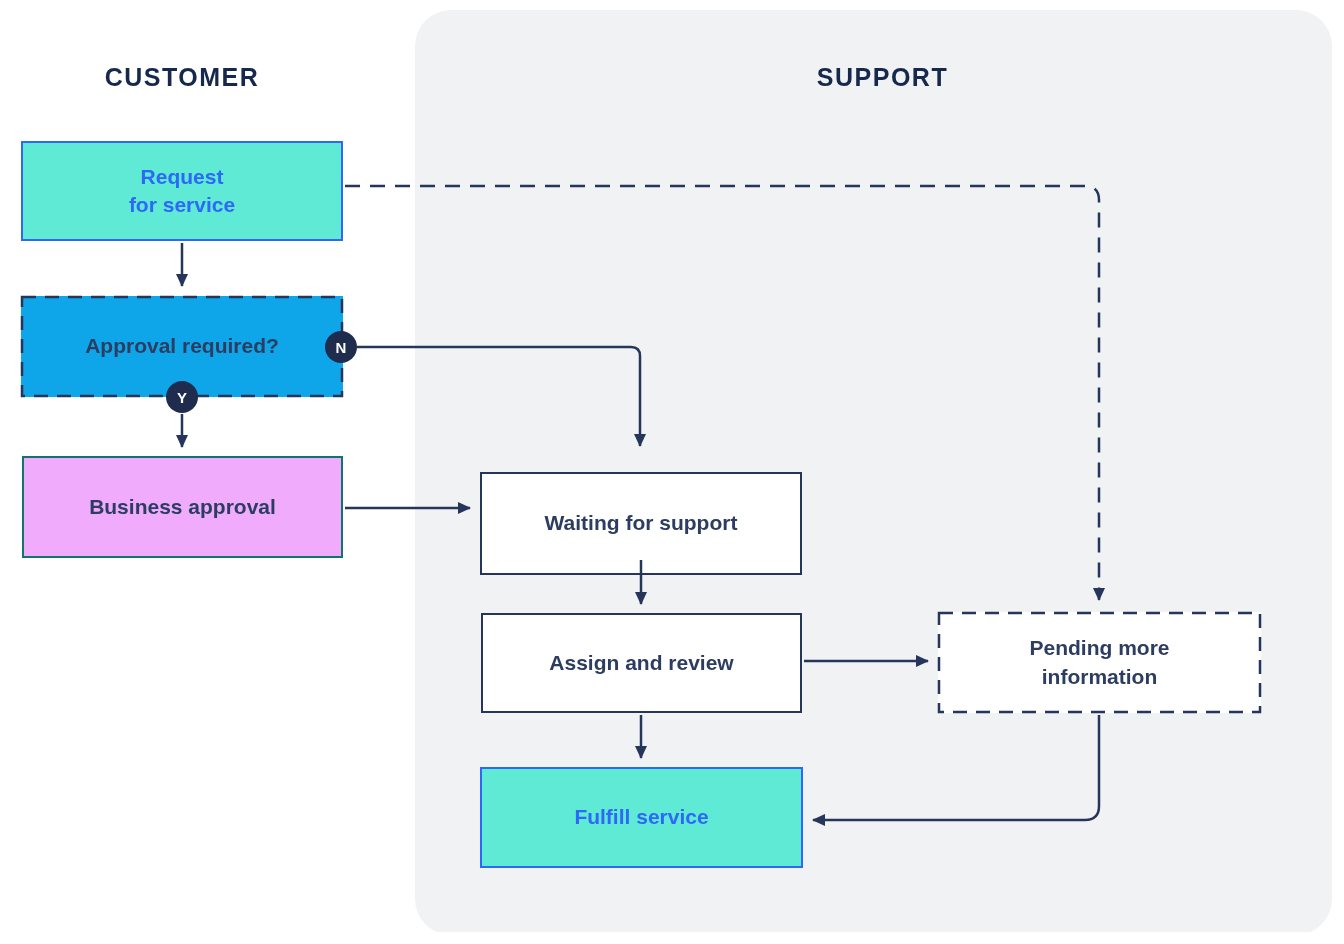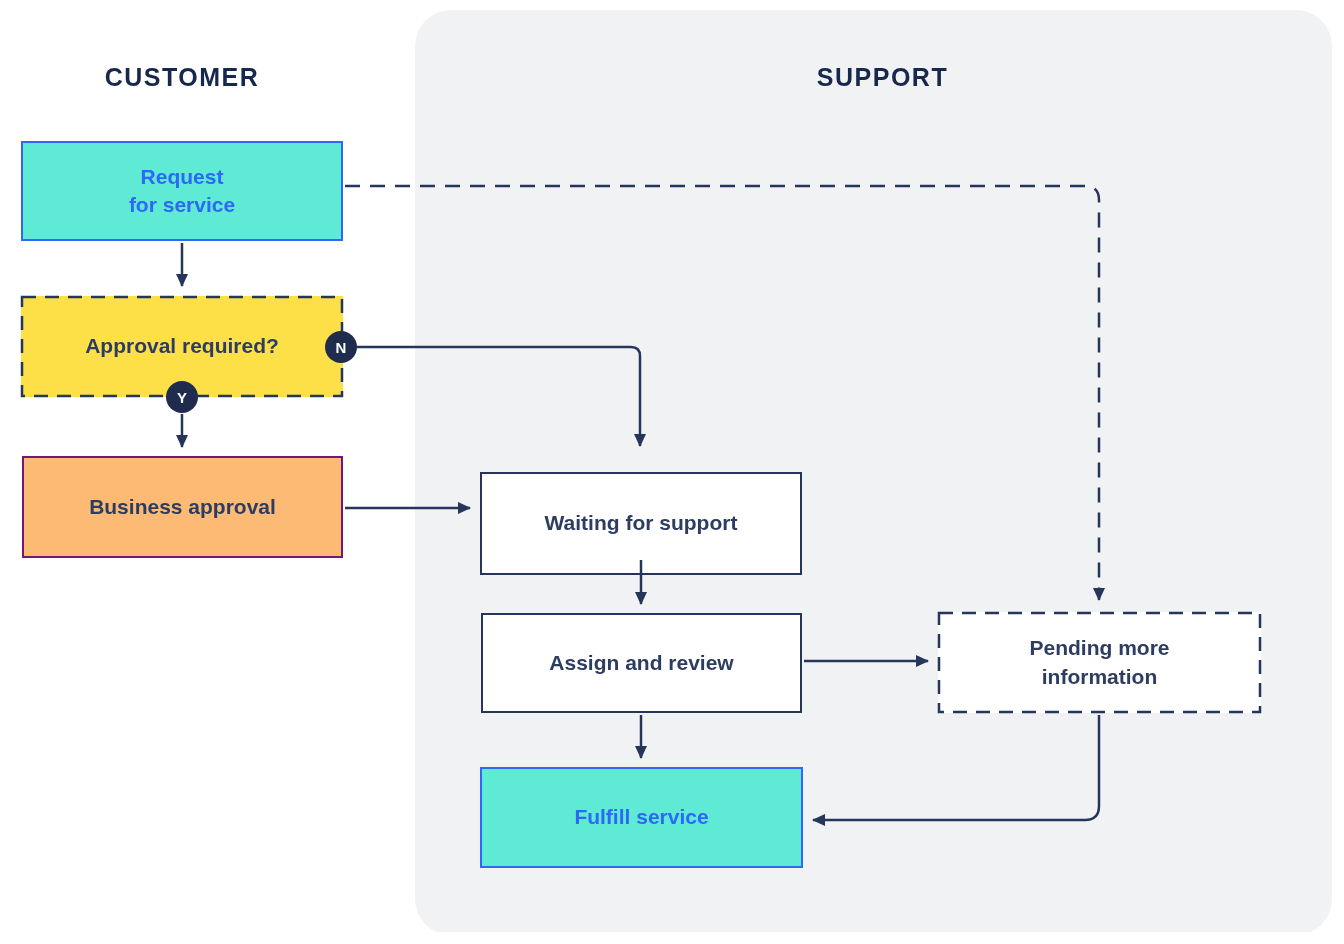--- a/index.html
+++ b/index.html
@@ -51,23 +51,23 @@
   }
   .node .label {
     font-size: 21px;
     font-weight: 600;
     line-height: 1.35;
     color: #2c3d61;
     white-space: pre-line;
   }
   .node.blue   { background: #5eead4; border: 2px solid #2e68f6; }
   .node.blue .label { color: #2e68f6; }
-  .node.solid-gray  { background: #fdba74; border: 2px solid #701a75; }
+  .node.solid-gray  { background: #f0abfc; border: 2px solid #0f766e; }
   .node.solid-white { background: #ffffff; border: 2px solid #26365b; }
-  .node.dashed-gray  { background: #fde047; border: none; } 
+  .node.dashed-gray  { background: #0ea5e9; border: none; } 
   .node.dashed-white { background: #ffffff; border: none; align-items: center; } 
 
   #node-request  { left: 21px;  top: 141px; width: 322px; height: 100px; }
   #node-approval { left: 21px;  top: 296px; width: 322px; height: 101px; }
   #node-business { left: 22px;  top: 456px; width: 321px; height: 102px; }
   #node-waiting  { left: 480px; top: 455px; width: 322px; height: 103px; margin-top: 17px; }
   #node-assign   { left: 481px; top: 613px; width: 321px; height: 100px; }
   #node-pending  { left: 938px; top: 612px; width: 323px; height: 101px; }
   #node-fulfill  { left: 480px; top: 767px; width: 323px; height: 101px; }
 

